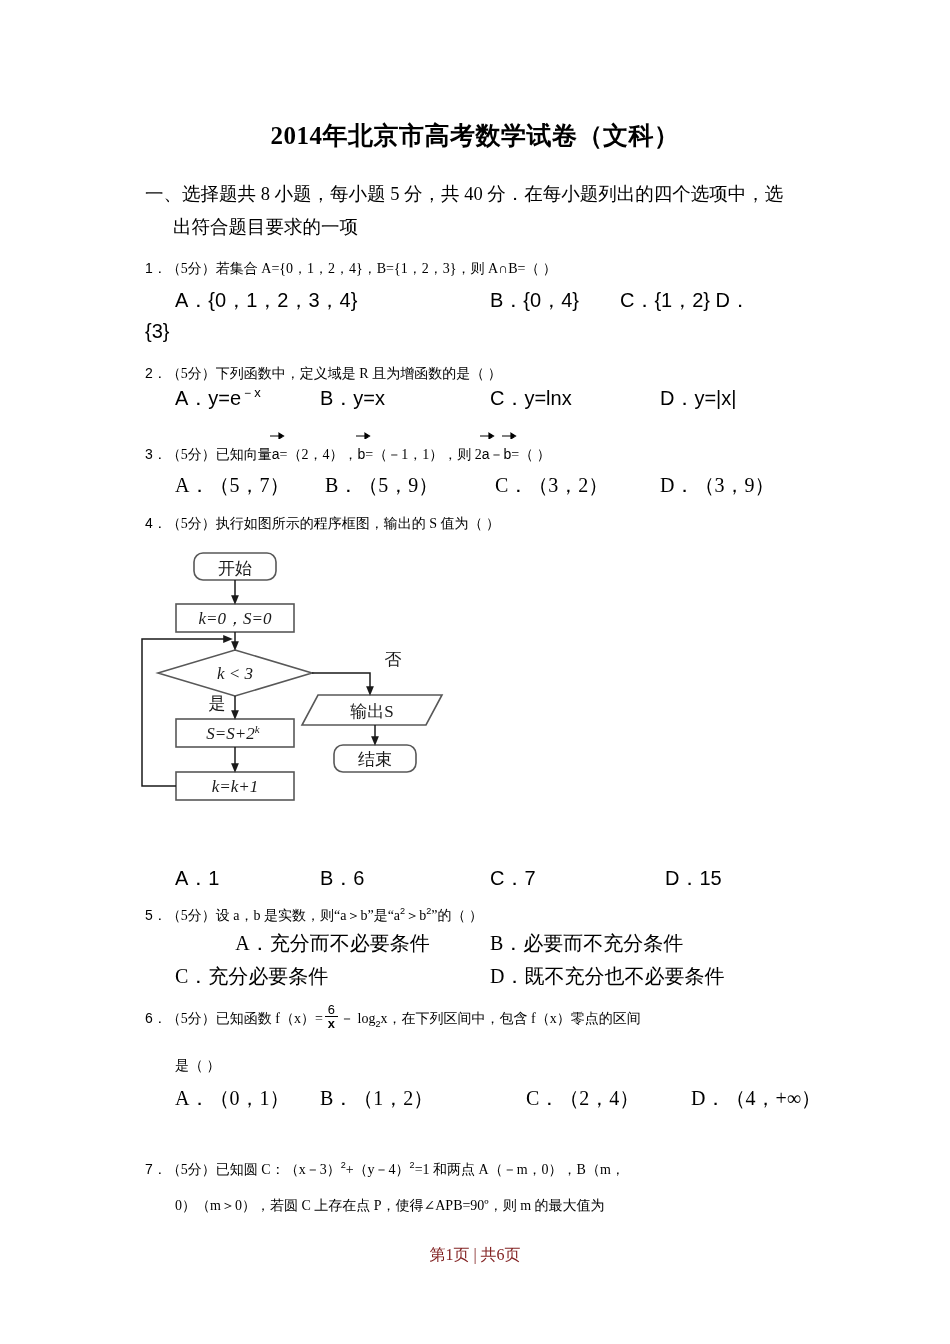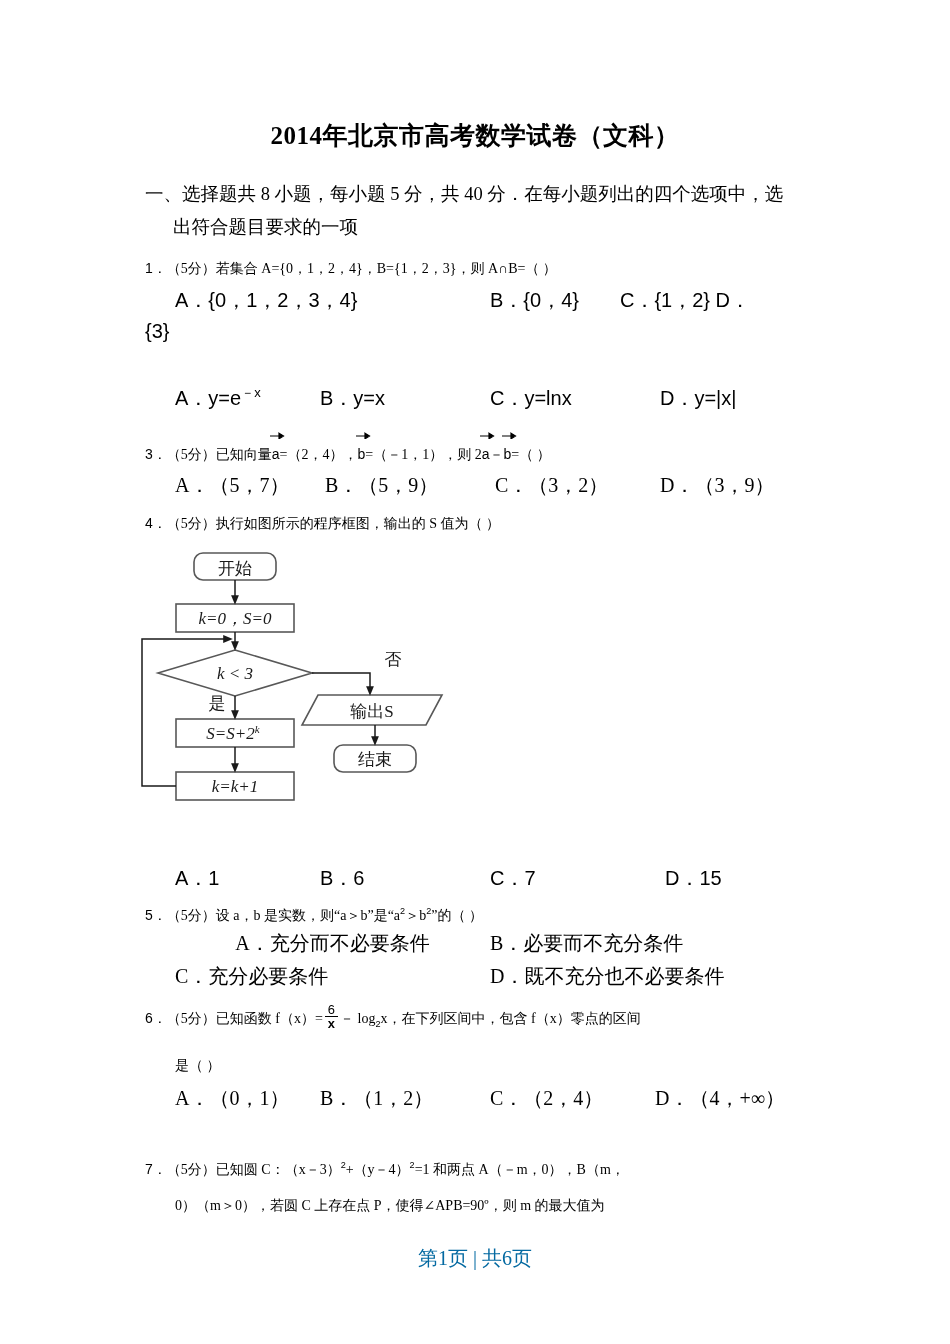--- a/index.html
+++ b/index.html
@@ -66,22 +66,22 @@
   }
   .opt-cn {
     font-family: "Liberation Serif", "DejaVu Serif", serif;
   }
   .footer {
     position: absolute;
     left: 0;
     top: 1245px;
     width: 950px;
     text-align: center;
-    font-size: 20px;
-    color: #0369a1;
+    font-size: 16px;
+    color: #7f1d1d;
     font-family: "Liberation Serif", "DejaVu Serif", serif;
   }
   
   .vec {
     position: relative;
     display: inline-block;
     padding-top: 1px;
   }
   .vec > .ar {
     position: absolute;
@@ -148,20 +148,23 @@
   <div class="q" style="left:145px; top:253px; width:690px;">
     <span class="qnum">1．</span><span class="cn">（5分）</span><span class="cn">若集合 A={0，1，2，4}，B={1，2，3}，则 A∩B=（      ）</span>
   </div>
   <div class="opts" style="left:175px; top:287px;">
     <span class="op" style="width:315px;">A．{0，1，2，3，4}</span><span class="op" style="width:130px;">B．{0，4}</span><span class="op">C．{1，2} D．</span>
   </div>
   <div class="opts" style="left:145px; top:320px;">
     <span>{3}</span>
   </div>
 
+  <div class="q" style="left:145px; top:358px; width:690px;">
+    <span class="qnum">2．</span><span class="cn">（5分）</span><span class="cn">下列函数中，定义域是 R 且为增函数的是（      ）</span>
+  </div>
   <div class="opts" style="left:175px; top:384px;">
     <span class="op" style="width:145px;"><span>A．y=e</span><span class="sup">－x</span></span><span class="op" style="width:170px;">B．y=x</span><span class="op" style="width:170px;">C．y=lnx</span><span class="op">D．y=|x|</span>
   </div>
 
   <div class="q" style="left:145px; top:438px; width:690px;">
     <span class="qnum">3．</span><span class="cn">（5分）</span><span class="cn">已知向量</span><span class="vec"><svg class="ar" viewBox="0 0 15 7">
           <path d="M0 4 H12 M9 1.2 L13.5 4 L9 6.8 Z" stroke="#000" stroke-width="1.2" fill="#000"></path>
         </svg><span>a</span></span><span class="cn">=（2，4），</span><span class="vec"><svg class="ar" viewBox="0 0 15 7">
           <path d="M0 4 H12 M9 1.2 L13.5 4 L9 6.8 Z" stroke="#000" stroke-width="1.2" fill="#000"></path>
         </svg><span>b</span></span><span class="cn">=（－1，1），则 2</span><span class="vec"><svg class="ar" viewBox="0 0 15 7">
@@ -240,21 +243,21 @@
     <span class="op opt-cn" style="width:315px;">C．充分必要条件</span><span class="op opt-cn">D．既不充分也不必要条件</span>
   </div>
 
   <div class="q" style="left:145px; top:1003px; width:700px;">
     <span class="qnum">6．</span><span class="cn">（5分）</span><span class="cn">已知函数 f（x）=</span><span class="frac"><span class="num">6</span><span class="den">x</span></span><span class="cn">－ log</span><span class="sub">2</span><span class="cn">x，在下列区间中，包含 f（x）零点的区间</span>
   </div>
   <div class="q" style="left:175px; top:1050px;">
     <span class="cn">是（      ）</span>
   </div>
   <div class="opts" style="left:175px; top:1085px;">
-    <span class="op opt-cn" style="width:145px;">A．（0，1）</span><span class="op opt-cn" style="width:170px;">B．（1，2）</span><span class="op opt-cn" style="width:165px;">C．（2，4）</span><span class="op opt-cn">D．（4，+∞）</span>
+    <span class="op opt-cn" style="width:145px;">A．（0，1）</span><span class="op opt-cn" style="width:170px;">B．（1，2）</span><span class="op opt-cn" style="width:165px;margin-left:36px;">C．（2，4）</span><span class="op opt-cn">D．（4，+∞）</span>
   </div>
 
   <div class="q" style="left:145px; top:1150px; width:700px;">
     <span class="qnum">7．</span><span class="cn">（5分）</span><span class="cn">已知圆 C：（x－3）</span><span class="sup">2</span><span class="cn">+（y－4）</span><span class="sup">2</span><span class="cn">=1 和两点 A（－m，0），B（m，</span>
   </div>
   <div class="q" style="left:175px; top:1190px; width:680px;">
     <span class="cn">0）（m＞0），若圆 C 上存在点 P，使得∠APB=90º，则 m 的最大值为</span>
   </div>
 
   <div class="footer">第1页 | 共6页</div>

